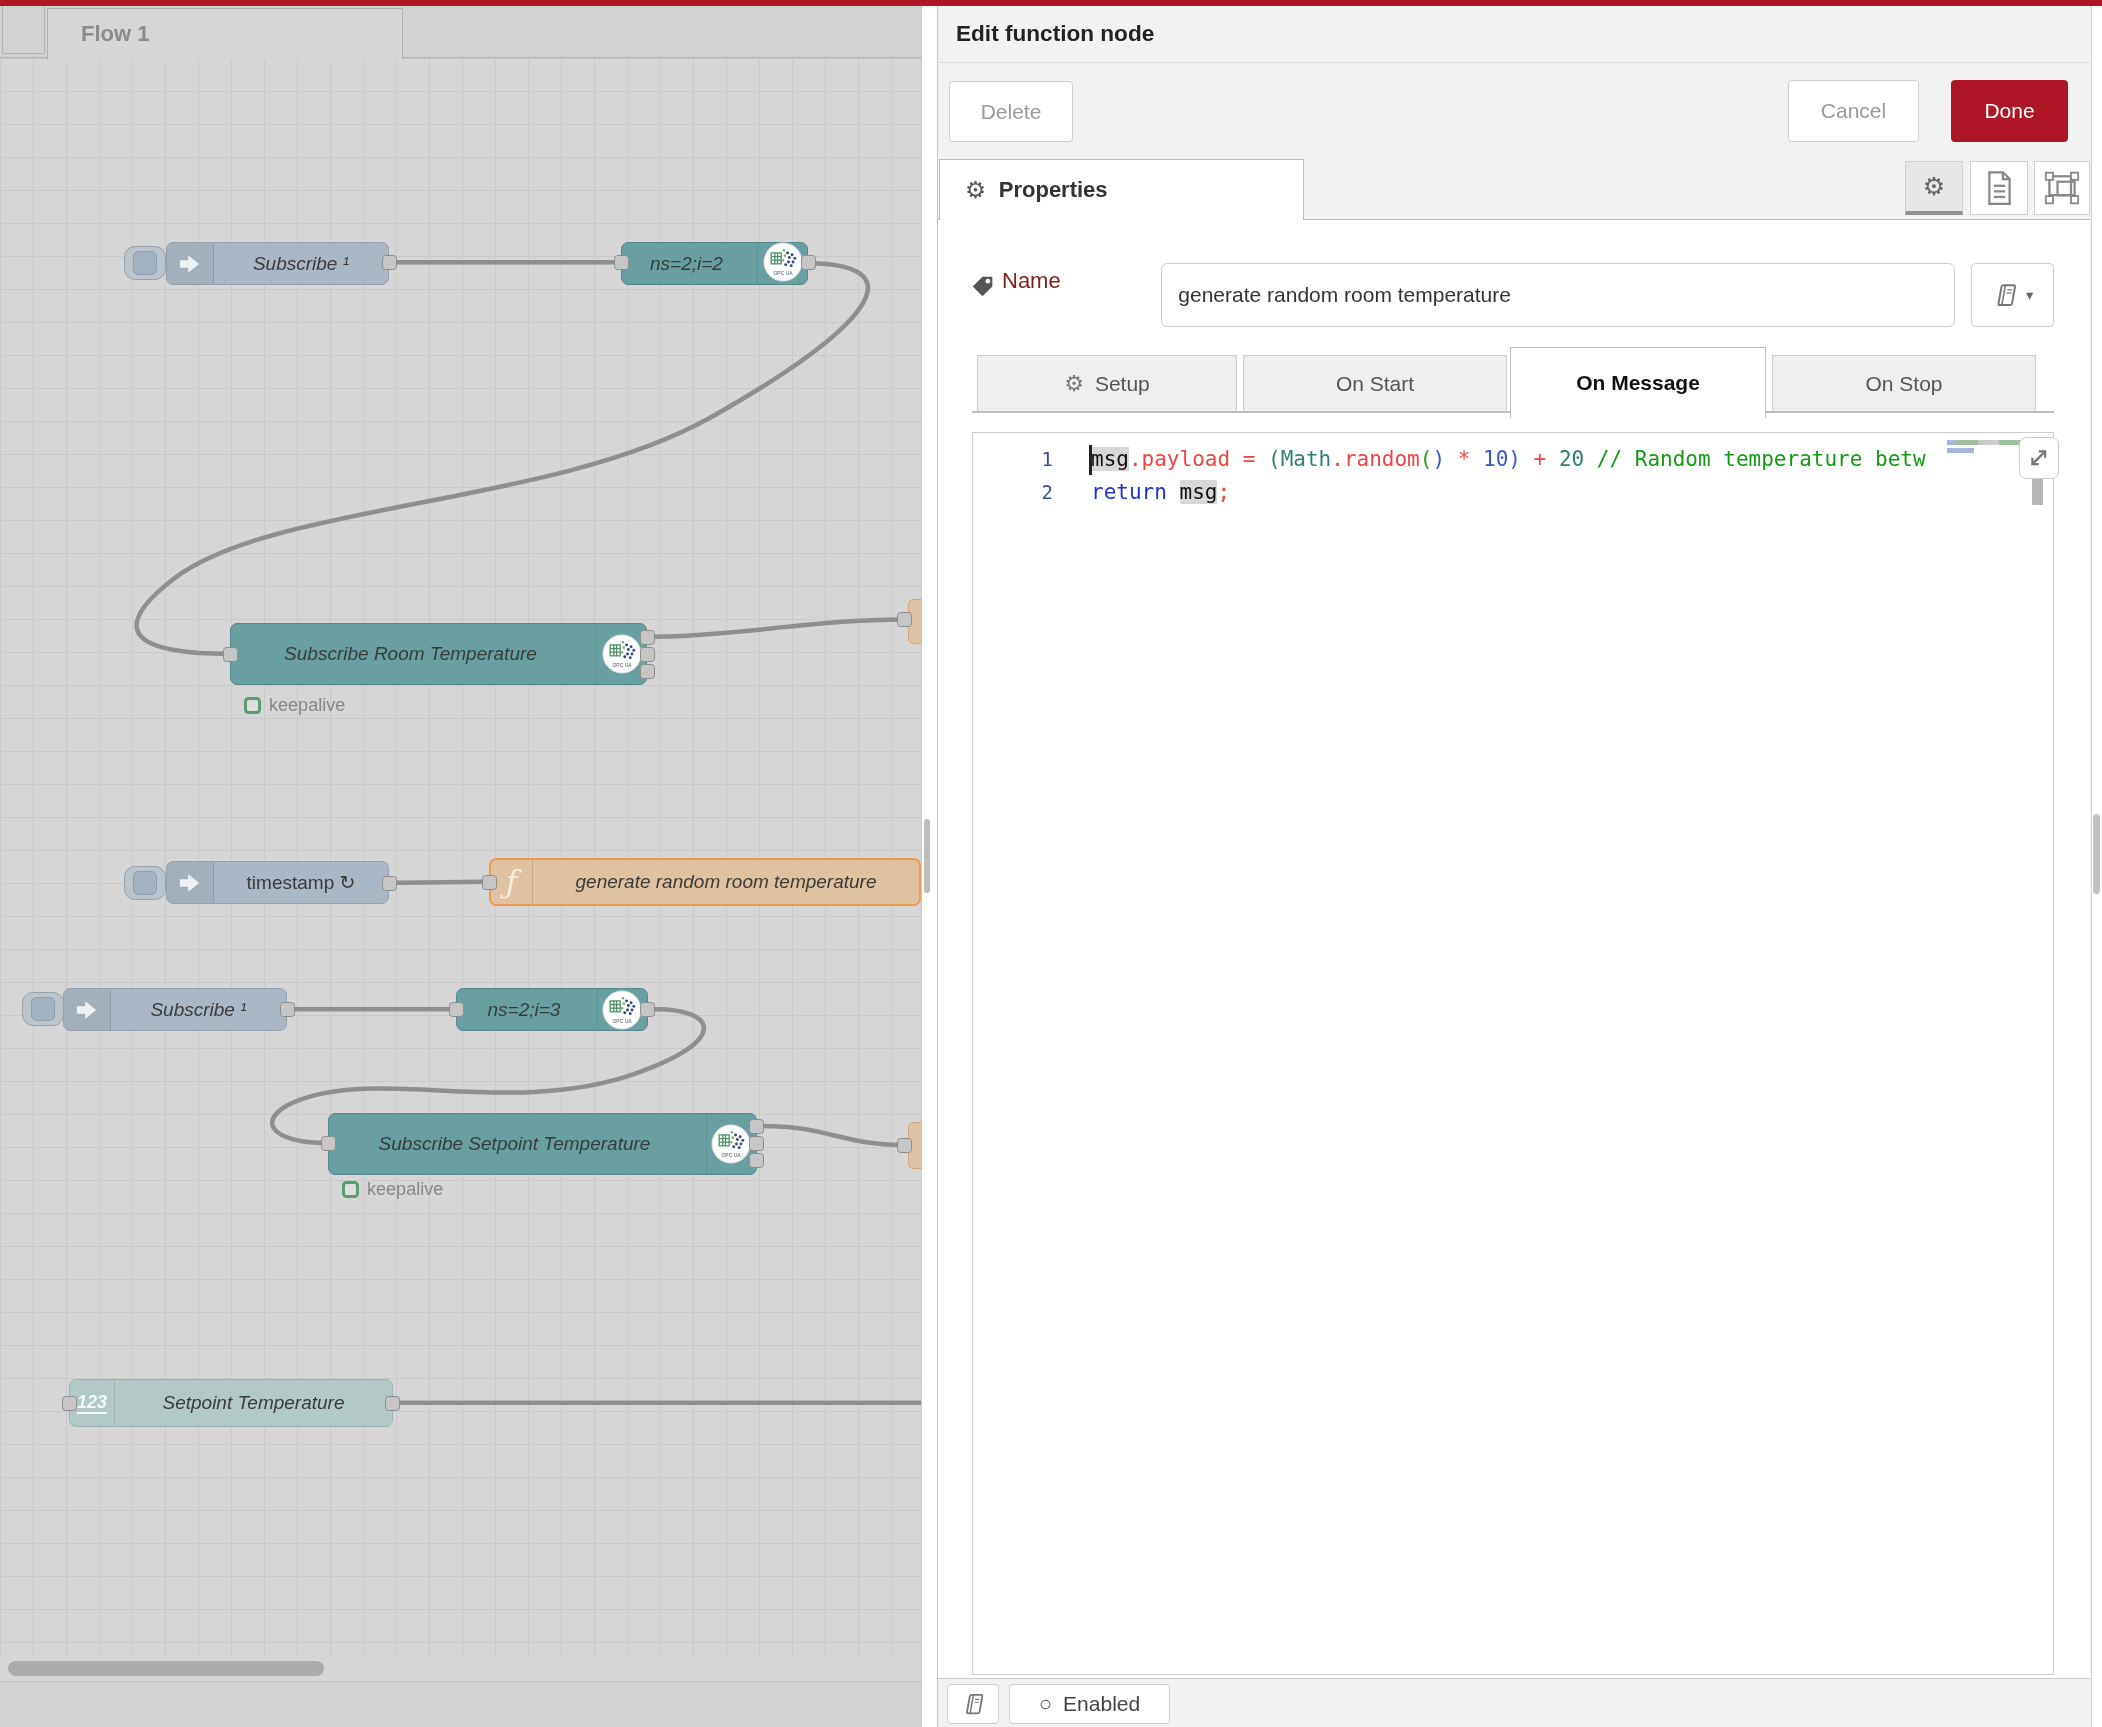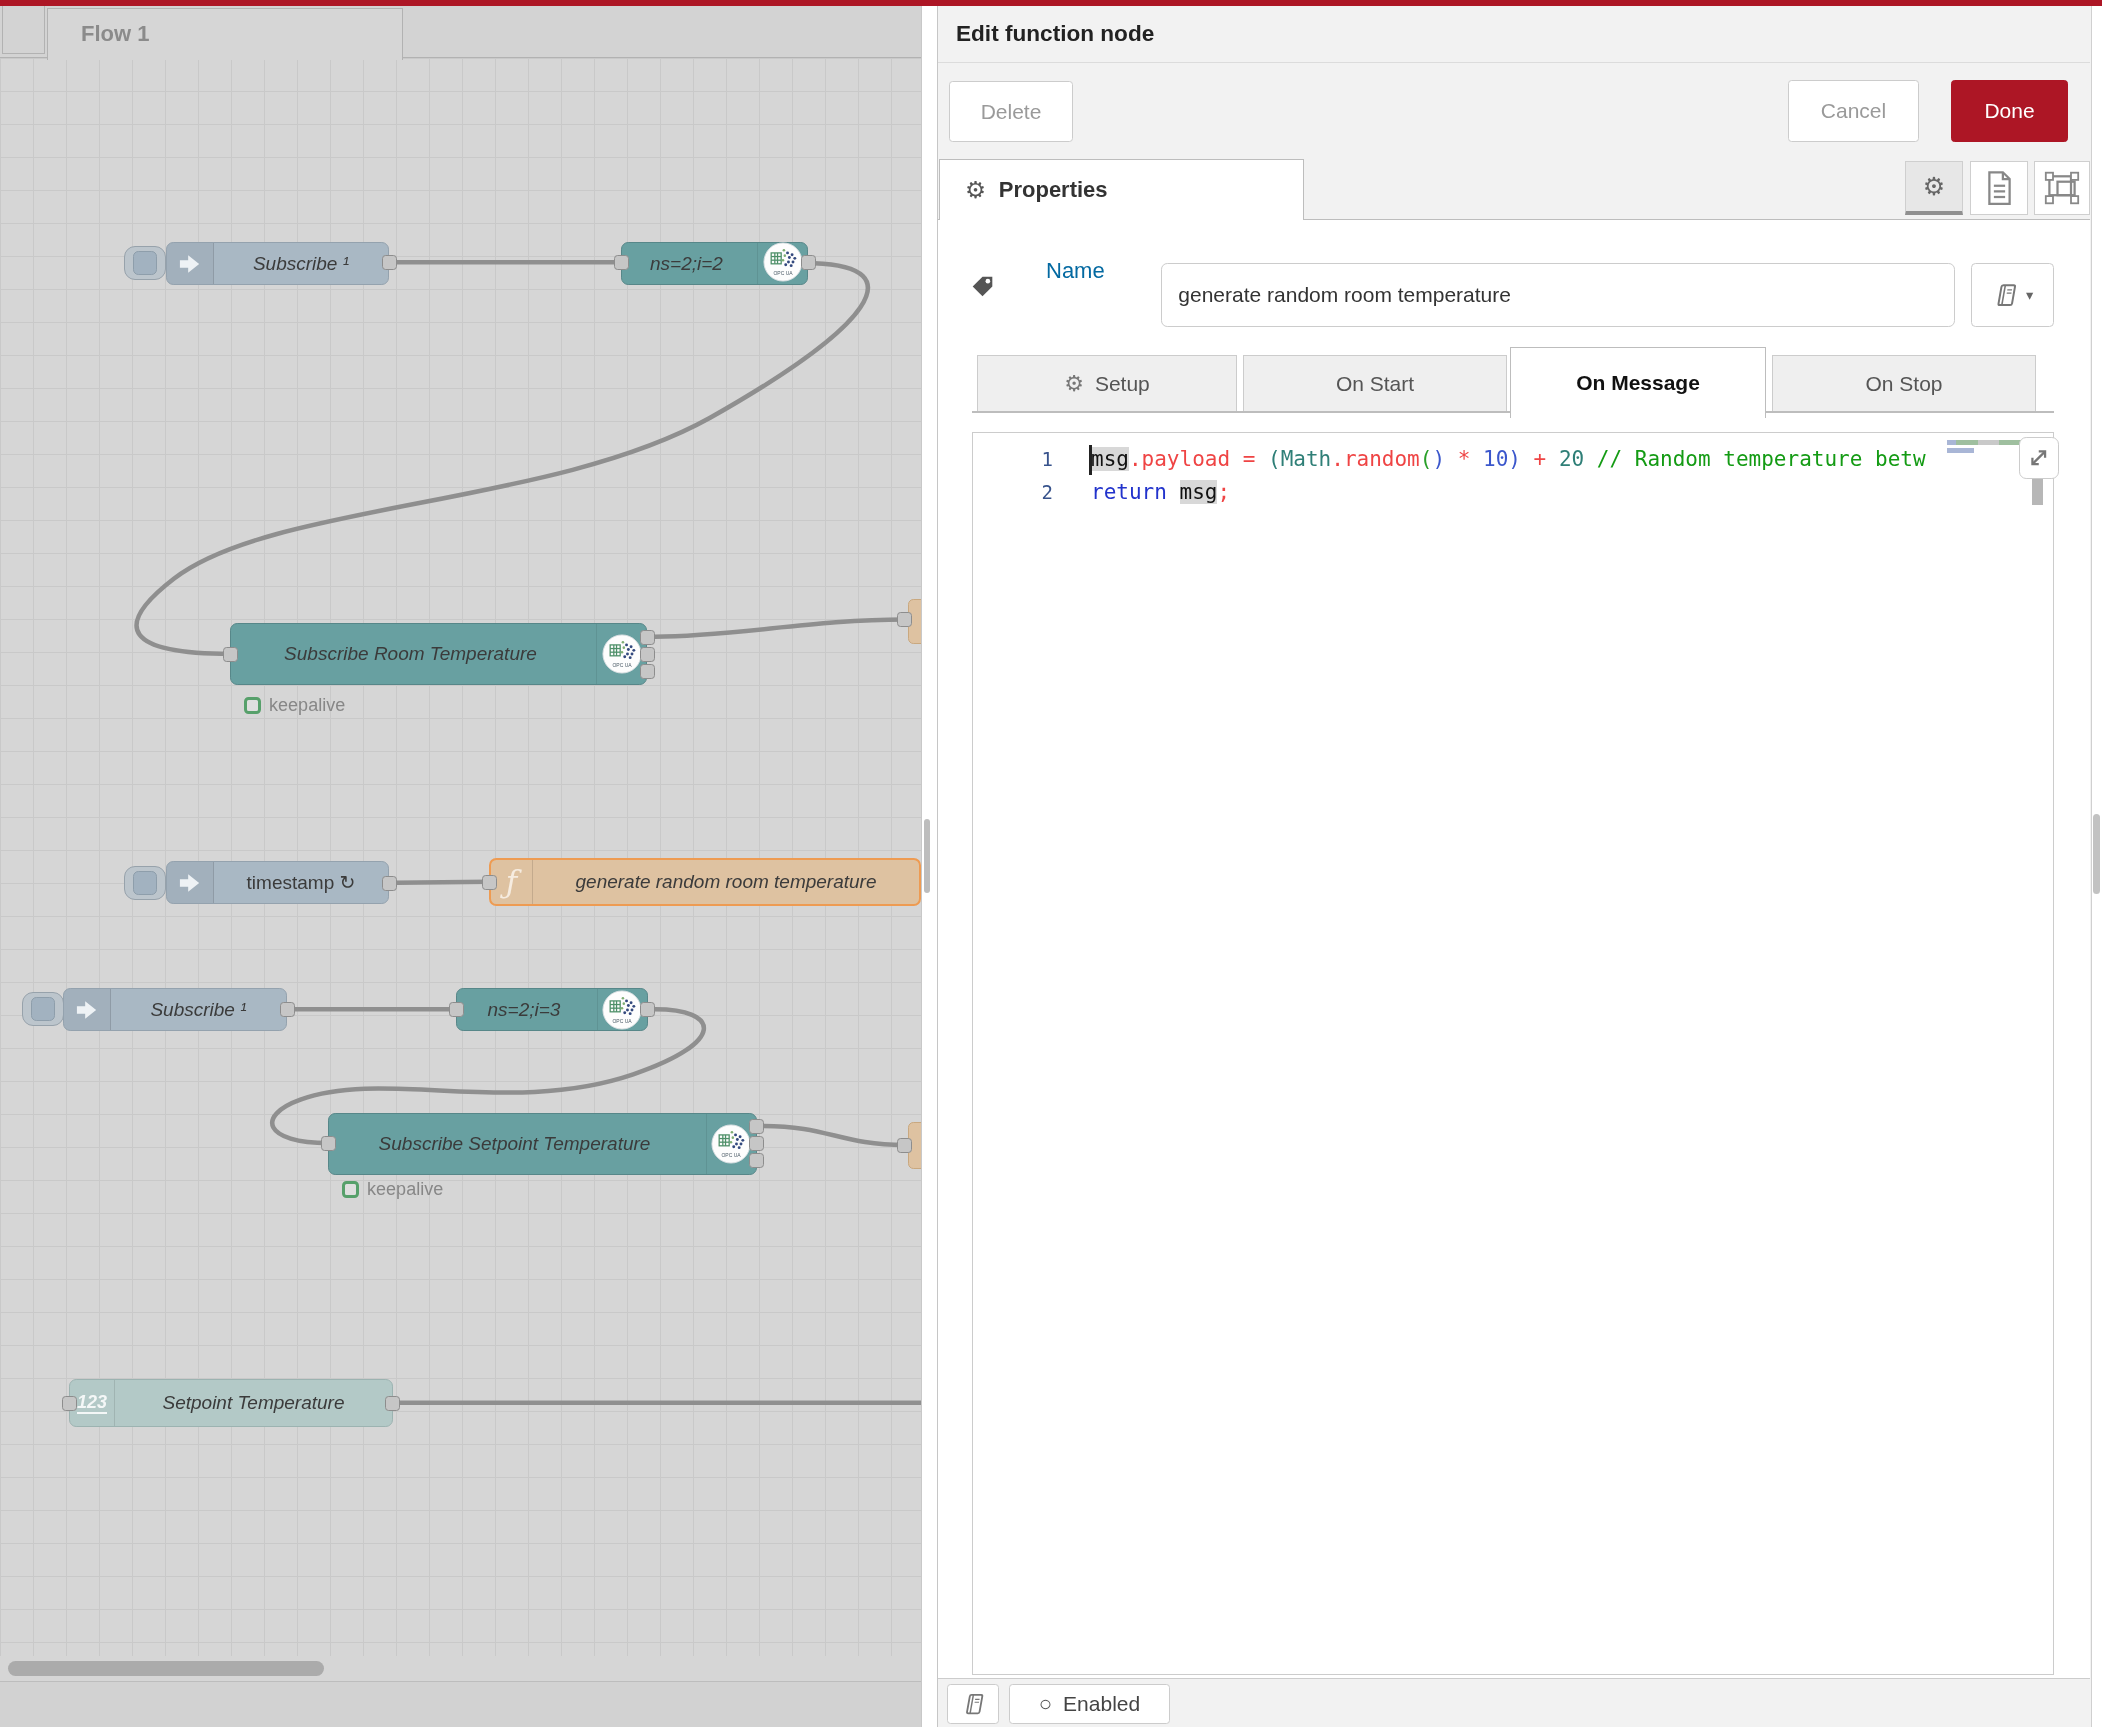--- a/index.html
+++ b/index.html
@@ -74,21 +74,21 @@
      display:flex; align-items:center; z-index:31; }
   #props-tab .gear { font-size:23.5px; color:#555; margin-left:25px; }
   #props-tab .ptxt { font-size:22px; font-weight:bold; color:#333; margin-left:12.7px; }
   .mini-btn { position:absolute; width:58px; height:54px; background:#fff; border:0.9px solid #cfcfcf; z-index:31;
      display:flex; align-items:center; justify-content:center; }
   .mini-btn.active { background:#e7e7e7; border-bottom:4.5px solid #909090; }
   .mini-btn .g { font-size:25px; color:#666; }
   #white-area { left:938px; top:220px; width:1152px; height:1458px; background:#fff; z-index:29; }
 
   #name-row-icon { left:970px; top:274px; z-index:32; }
-  #name-label { left:1002px; top:258px; font-size:22px; color:#0369a1; z-index:32;margin-left:44px; }
+  #name-label { left:1002px; top:268px; font-size:22px; color:#7f1d1d; z-index:32; }
   #name-input { left:1161px; top:263px; width:794px; height:64px; border:1.4px solid #ccc; border-radius:6.3px;
      font-size:21px; color:#333; padding-left:16.3px; z-index:32; background:#fff;
      font-family:"Liberation Sans", sans-serif; }
   #book-btn { left:1971px; top:263px; width:83px; height:64px; background:#fff; border:0.9px solid #ccc; border-radius:4.5px;
      display:flex; align-items:center; justify-content:center; gap:7.2px; z-index:32; }
   .caret { font-size:14.5px; color:#666; }
 
   .ftab { position:absolute; height:58px; display:flex; align-items:center; justify-content:center; gap:11px;
      background:#efefef; border:0.9px solid #ccc; font-size:21px; color:#555; z-index:32; }
   .ftab.active { background:#fff; border:0.9px solid #bdbdbd; border-bottom:none; font-weight:bold; color:#111; z-index:34; }

